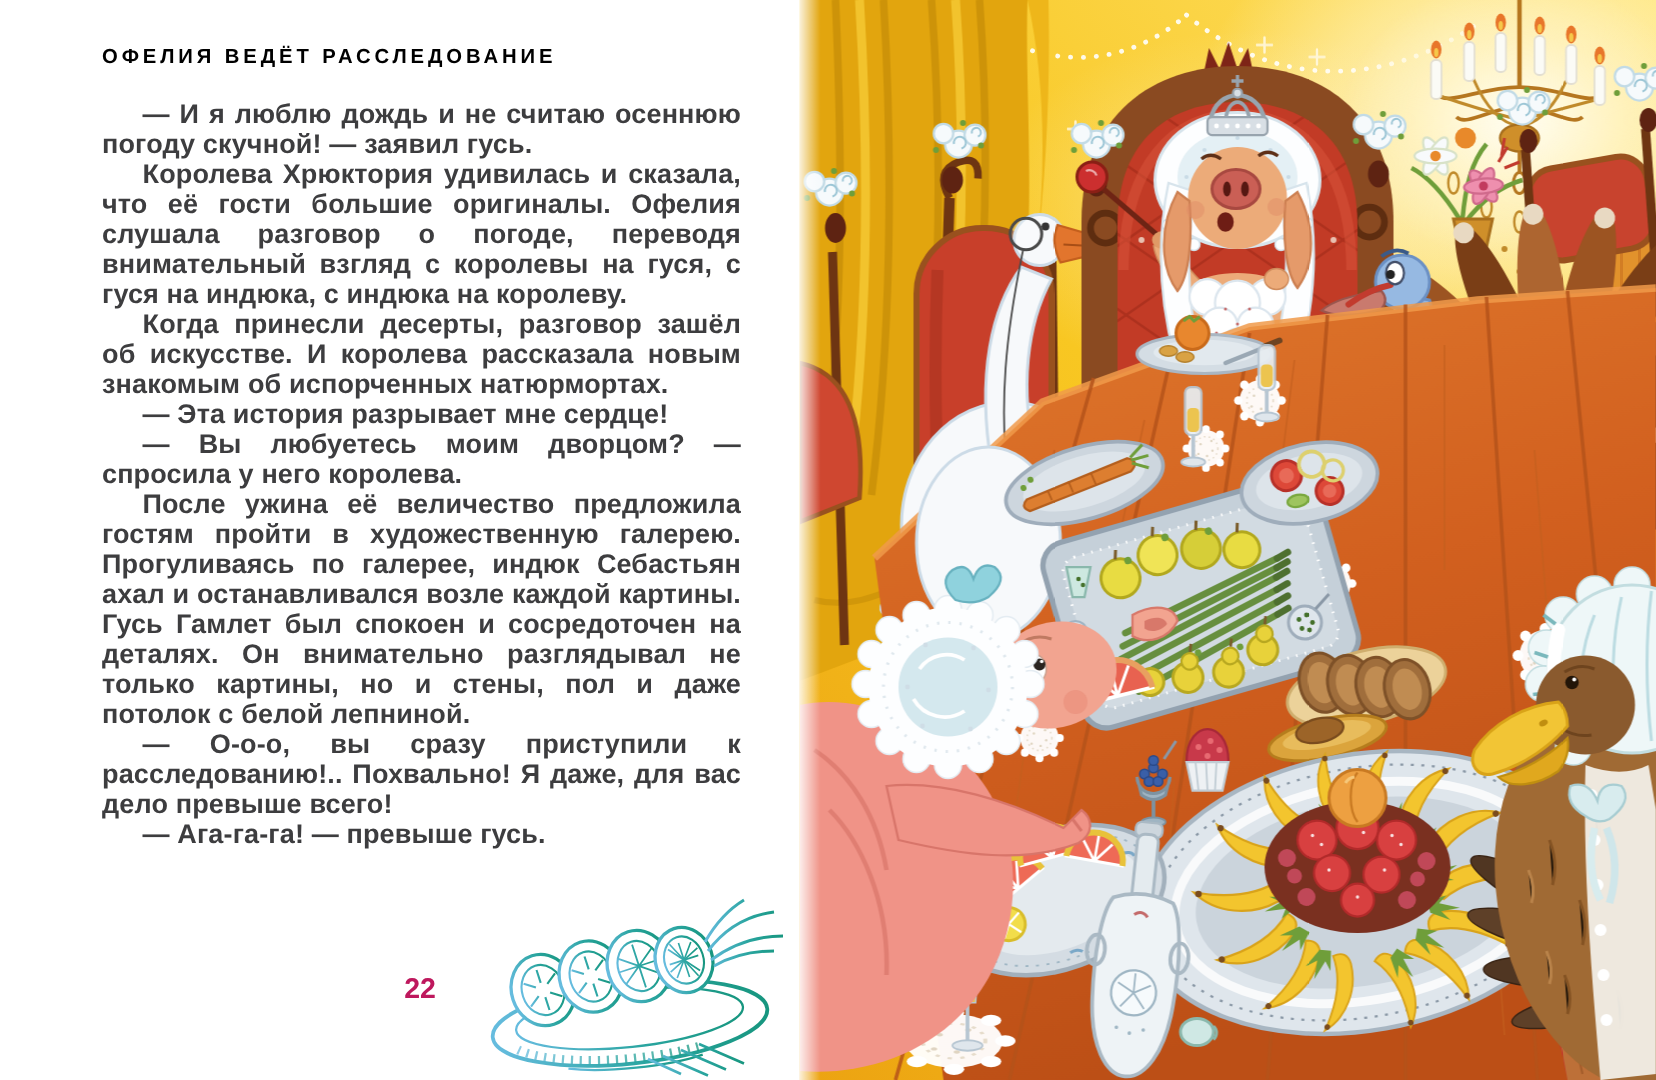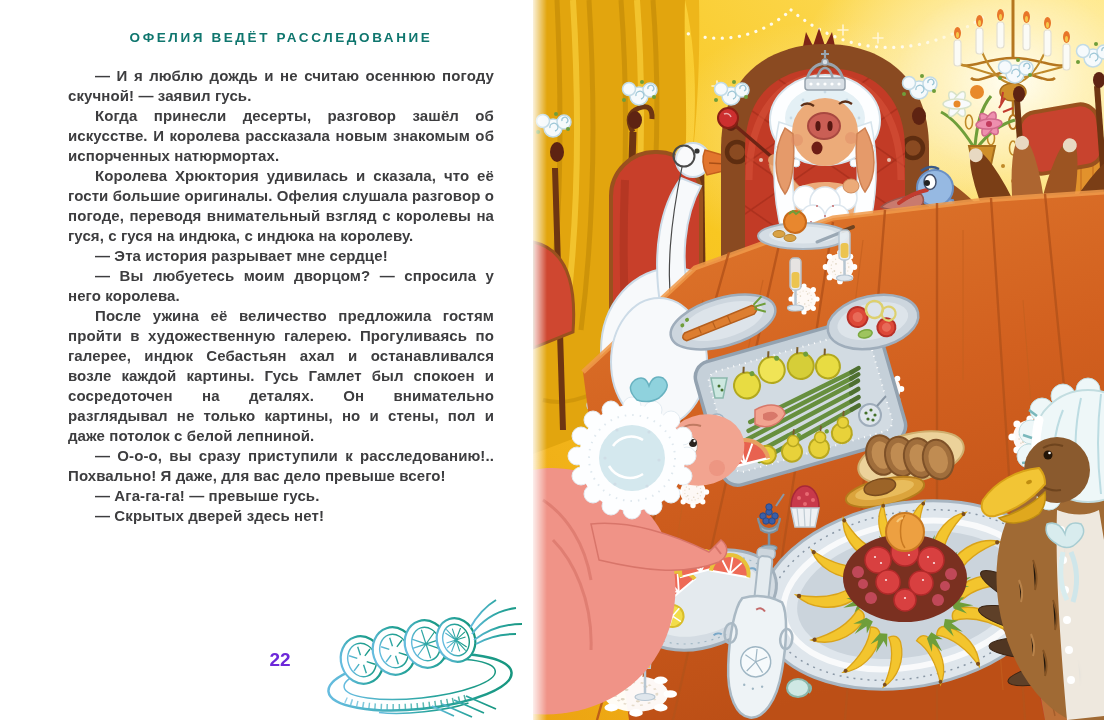--- a/index.html
+++ b/index.html
@@ -1,50 +1,49 @@
 <!DOCTYPE html>
 <html><head>
 <meta charset="utf-8">
 <style>
   html,body{margin:0;padding:0;}
   body{
     width:1104px;height:720px;position:relative;overflow:hidden;background:#ffffff;
     font-family:"Liberation Sans","DejaVu Sans",sans-serif;
   }
   .chapter-header{
-    position:absolute;left:68px;top:30px;width:426px;text-align:center;
-    font-size:13.5px;font-weight:700;letter-spacing:2.6px;color:#0f766e;
+    position:absolute;left:68px;top:30px;width:426px;
+    font-size:13.5px;font-weight:700;letter-spacing:2.6px;color:#000000;
   }
   .story-text{position:absolute;left:68px;top:66px;width:426px;}
   .story-text p{
     margin:0;text-align:justify;text-indent:27px;
-    font-size:15px;line-height:20px;font-weight:600;color:#3d3d3f;letter-spacing:0.1px;
+    font-size:18px;line-height:20px;font-weight:600;color:#3d3d3f;letter-spacing:0.1px;
   }
   .page-number{
     position:absolute;left:250px;top:649px;width:60px;text-align:center;
-    font-size:19px;font-weight:600;color:#6d28d9;
+    font-size:19px;font-weight:600;color:#be185d;
   }
   .sketch{position:absolute;left:314px;top:596px;}
   .illustration{position:absolute;left:533px;top:0;width:571px;height:720px;overflow:hidden;}
 </style>
 </head>
 <body>
 
 <div class="chapter-header">ОФЕЛИЯ ВЕДЁТ РАССЛЕДОВАНИЕ</div>
 
 <div class="story-text">
   <p>— И я люблю дождь и не считаю осеннюю погоду скучной! — заявил гусь.</p>
+  <p>Королева Хрюктория удивилась и сказала, что её гости большие оригиналы. Офелия слушала разговор о погоде, переводя внимательный взгляд с королевы на гуся, с гуся на индюка, с индюка на королеву.</p>
   <p>Когда принесли десерты, разговор зашёл об искусстве. И королева рассказала новым знакомым об испорченных натюрмортах.</p>
-  <p>Королева Хрюктория удивилась и сказала, что её гости большие оригиналы. Офелия слушала разговор о погоде, переводя внимательный взгляд с королевы на гуся, с гуся на индюка, с индюка на королеву.</p>
   <p>— Эта история разрывает мне сердце!</p>
   <p>— Вы любуетесь моим дворцом? — спросила у него королева.</p>
   <p>После ужина её величество предложила гостям пройти в художественную галерею. Прогуливаясь по галерее, индюк Себастьян ахал и останавливался возле каждой картины. Гусь Гамлет был спокоен и сосредоточен на деталях. Он внимательно разглядывал не только картины, но и стены, пол и даже потолок с белой лепниной.</p>
   <p>— О-о-о, вы сразу приступили к расследованию!.. Похвально! Я даже, для вас дело превыше всего!</p>
   <p>— Ага-га-га! — превыше гусь.</p>
-  <p>— Скрытых дверей здесь нет!</p>
 </div>
 
 <div class="page-number">22</div>
 
 <svg class="sketch" width="212" height="124" viewBox="0 0 212 124">
   <defs>
     <linearGradient id="tg" x1="0" y1="0" x2="1" y2="0">
       <stop offset="0" stop-color="#66bcdf"></stop>
         <stop offset="0.55" stop-color="#2aa5a0"></stop>
         <stop offset="1" stop-color="#17967f"></stop>

